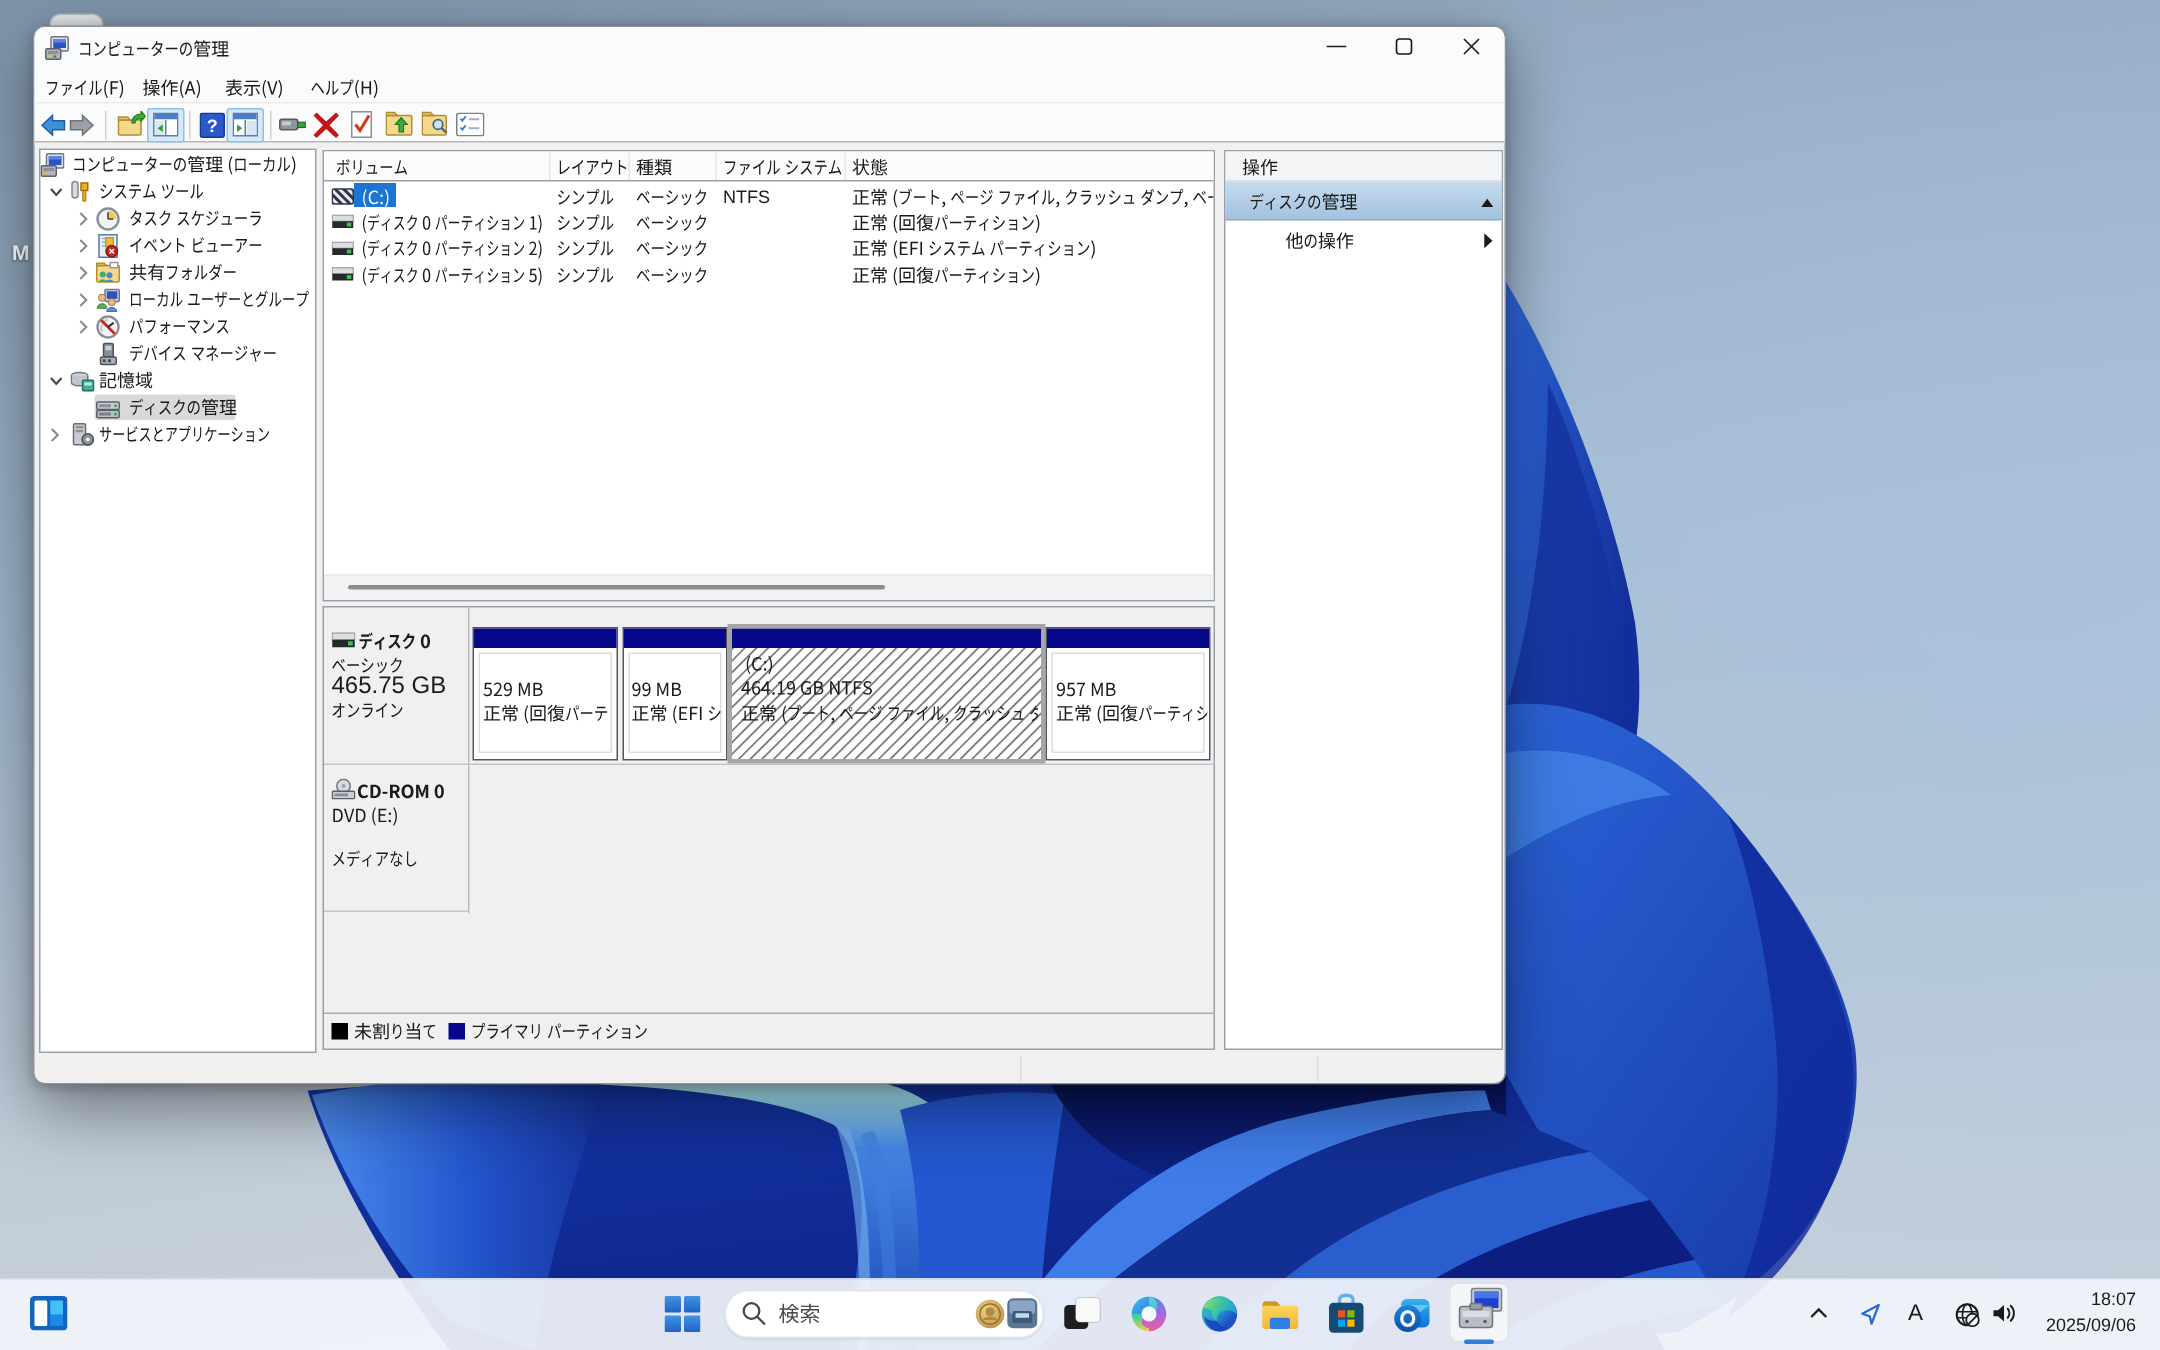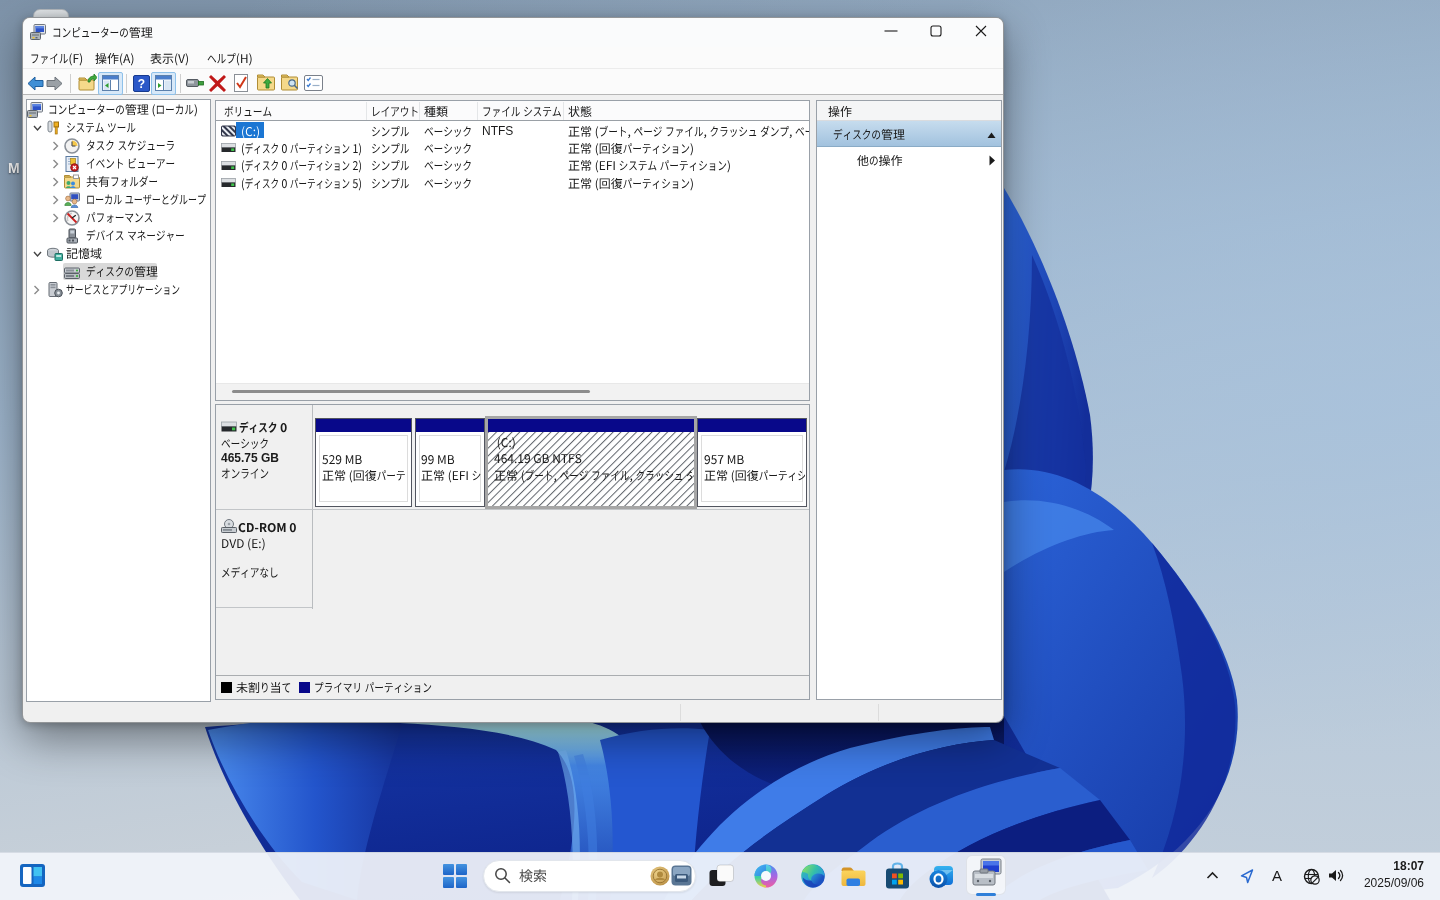--- a/index.html
+++ b/index.html
@@ -861,21 +861,21 @@
     </div>
     <div style="left:221px;top:436.1px;width:50px;height:16px;">
       <svg width="50" height="16" fill="#1b1b1b">
         <use href="#g24" x="0" y="12"></use>
         <use href="#g4" x="9.6" y="12"></use>
         <use href="#g1b" x="19.2" y="12"></use>
         <use href="#g46" x="28.8" y="12"></use>
         <use href="#g20" x="38.4" y="12"></use>
       </svg>
     </div>
-    <div style="top:451.1px;font-family:'Liberation Sans',sans-serif;font-size:12px;line-height:14.9px;color:#1b1b1b;font-weight:700;white-space:nowrap;left:221px;">465.75 GB</div>
+    <div style="top:451.1px;font-family:'Liberation Sans',sans-serif;font-size:16px;line-height:14.9px;color:#1b1b1b;font-weight:400;white-space:nowrap;left:221px;">465.75 GB</div>
     <div style="left:221px;top:466.1px;width:50px;height:16px;">
       <svg width="50" height="16" fill="#1b1b1b">
         <use href="#g59" x="0" y="12"></use>
         <use href="#g1" x="9.6" y="12"></use>
         <use href="#g23" x="19.2" y="12"></use>
         <use href="#gb" x="28.8" y="12"></use>
         <use href="#g1" x="38.4" y="12"></use>
       </svg>
     </div>
     <div style="left:315px;top:417.5px;width:97px;height:89px;border:1px solid #52555f;background:#fff;"></div>
@@ -1305,21 +1305,21 @@
 <circle cx="12" cy="12" r="4.2" fill="#f1f4fa" stroke="#1a1a1a" stroke-width="1.2"></circle>
 <line x1="9.3" y1="14.8" x2="14.8" y2="9.3" stroke="#1a1a1a" stroke-width="1.2"></line>
       </svg>
     </div>
     <div style="left:1328px;top:868px;width:17px;height:15px;">
       <svg width="17" height="15" viewBox="0 0 17 15">
         <path d="M1,5.5 L4,5.5 L8,2 L8,13 L4,9.5 L1,9.5 Z" fill="#1a1a1a"></path>
 <path d="M10.5,4.5 A4.5,4.5 0 0 1 10.5,10.5 M12.5,2.5 A7,7 0 0 1 12.5,12.5" fill="none" stroke="#1a1a1a" stroke-width="1.3" stroke-linecap="round"></path>
       </svg>
     </div>
-    <div style="top:858.6px;font-family:'Liberation Sans',sans-serif;font-size:12px;line-height:14.9px;color:#1b1b1b;font-weight:700;white-space:nowrap;right:16px;text-align:right;">18:07</div>
+    <div style="top:858.6px;font-family:'Liberation Sans',sans-serif;font-size:12px;line-height:14.9px;color:#1b1b1b;font-weight:400;white-space:nowrap;right:16px;text-align:right;">18:07</div>
     <div style="top:875.6px;font-family:'Liberation Sans',sans-serif;font-size:12px;line-height:14.9px;color:#1b1b1b;font-weight:400;white-space:nowrap;right:16px;text-align:right;">2025/09/06</div>
     <svg width="0" height="0" style="position:absolute">
       <defs>
         <path id="g67" d="M0.6 -2.8H3.9V-4.1H0.6Z"></path>
         <path id="g58" d="M3.5 0.2C5.4 0.2 6.6 -1.4 6.6 -4.5C6.6 -7.5 5.4 -9 3.5 -9C1.7 -9 0.5 -7.5 0.5 -4.5C0.5 -1.4 1.7 0.2 3.5 0.2ZM3.5 -1.2C2.8 -1.2 2.2 -2 2.2 -4.5C2.2 -7 2.8 -7.7 3.5 -7.7C4.3 -7.7 4.9 -7 4.9 -4.5C4.9 -2 4.3 -1.2 3.5 -1.2Z"></path>
         <path id="g65" d="M4.7 0.2C5.9 0.2 6.8 -0.3 7.5 -1.1L6.6 -2.2C6.1 -1.7 5.5 -1.4 4.8 -1.4C3.4 -1.4 2.5 -2.5 2.5 -4.5C2.5 -6.4 3.5 -7.5 4.8 -7.5C5.5 -7.5 6 -7.2 6.5 -6.8L7.4 -7.9C6.8 -8.5 5.9 -9 4.8 -9C2.5 -9 0.6 -7.3 0.6 -4.4C0.6 -1.4 2.5 0.2 4.7 0.2Z"></path>
         <path id="g66" d="M1.1 0H3.6C6.3 0 7.9 -1.5 7.9 -4.5C7.9 -7.5 6.3 -8.9 3.5 -8.9H1.1ZM2.9 -1.4V-7.5H3.4C5.1 -7.5 6.1 -6.6 6.1 -4.5C6.1 -2.3 5.1 -1.4 3.4 -1.4Z"></path>
         <path id="g6a" d="M1.1 0H2.7V-3.7C2.7 -4.6 2.5 -5.8 2.5 -6.6H2.5L3.2 -4.5L4.6 -0.8H5.6L7 -4.5L7.7 -6.6H7.8C7.7 -5.8 7.5 -4.6 7.5 -3.7V0H9.2V-8.9H7.2L5.7 -4.7C5.5 -4.2 5.4 -3.6 5.2 -3H5.1C4.9 -3.6 4.8 -4.2 4.6 -4.7L3.1 -8.9H1.1Z"></path>
         <path id="g69" d="M4.6 0.2C7 0.2 8.6 -1.6 8.6 -4.5C8.6 -7.4 7 -9 4.6 -9C2.3 -9 0.6 -7.4 0.6 -4.5C0.6 -1.6 2.3 0.2 4.6 0.2ZM4.6 -1.4C3.3 -1.4 2.5 -2.6 2.5 -4.5C2.5 -6.4 3.3 -7.5 4.6 -7.5C5.9 -7.5 6.8 -6.4 6.8 -4.5C6.8 -2.6 5.9 -1.4 4.6 -1.4Z"></path>
         <path id="g68" d="M2.9 -4.8V-7.5H4C5.2 -7.5 5.8 -7.2 5.8 -6.2C5.8 -5.2 5.2 -4.8 4 -4.8ZM5.9 0H7.9L5.8 -3.6C6.9 -4 7.5 -4.9 7.5 -6.2C7.5 -8.2 6 -8.9 4.2 -8.9H1.1V0H2.9V-3.4H4.1Z"></path>

